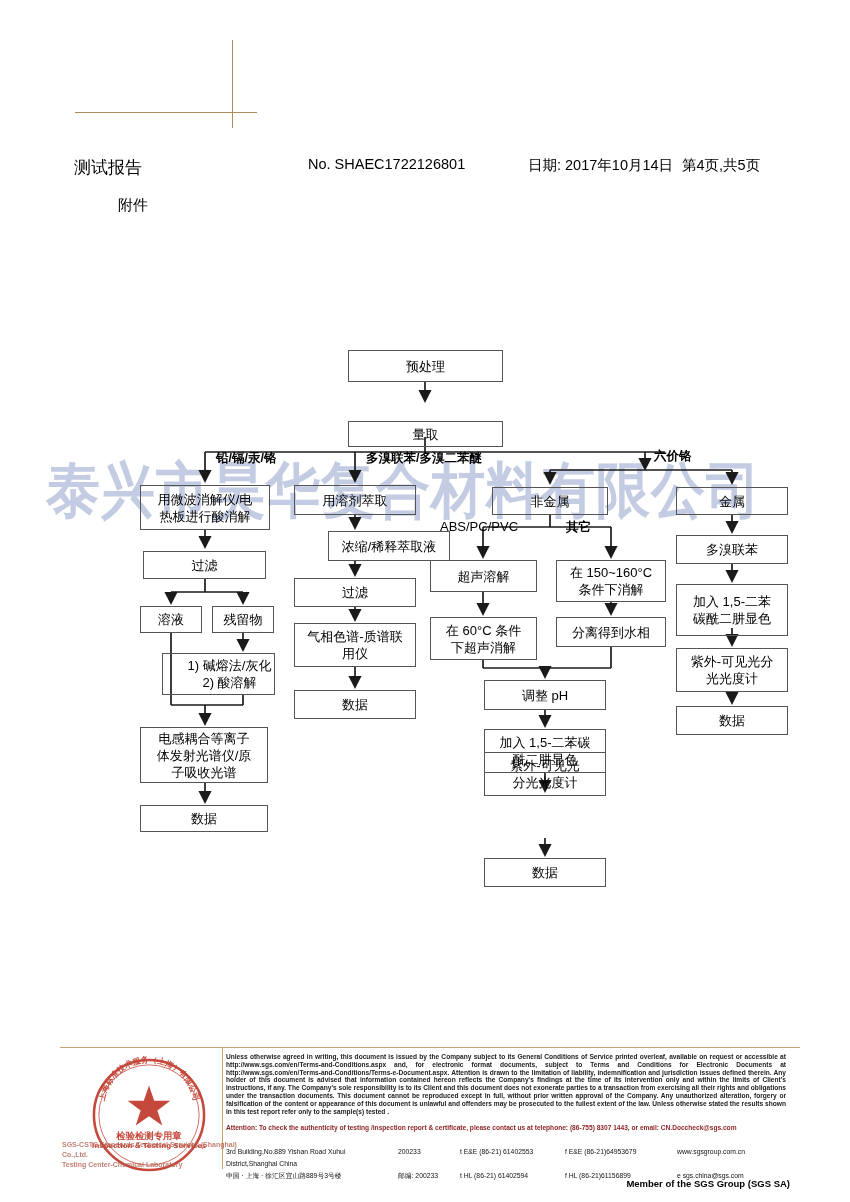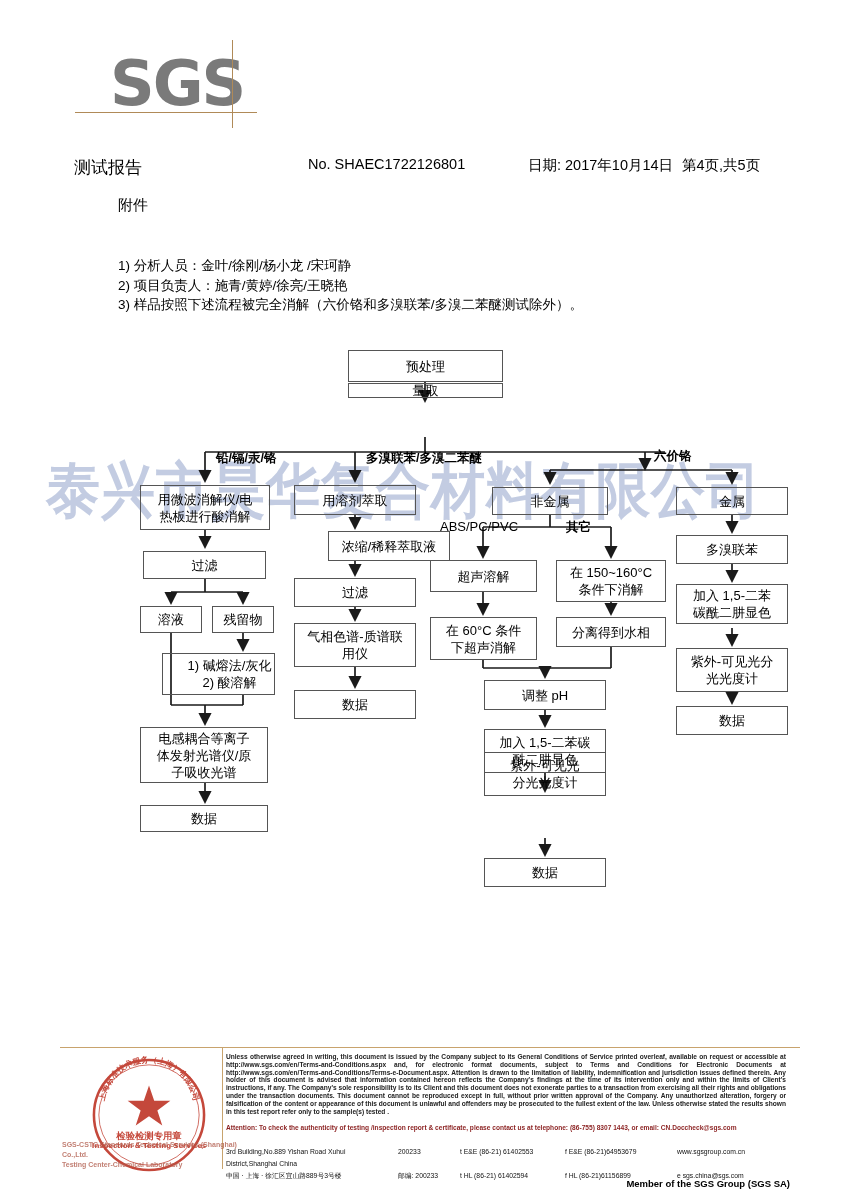--- a/index.html
+++ b/index.html
@@ -238,39 +238,31 @@
     opacity: .78;
   }
 </style>
 </head>
 <body>
 
 <div id="page">
 
   <div class="watermark">泰兴市昊华复合材料有限公司</div>
 
-  <div class="logo-wrap">
-    <div class="logo-text">SGS</div>
-  </div>
   <div class="logo-vline"></div>
   <div class="logo-hline"></div>
 
   <div class="hdr hdr-title">测试报告</div>
   <div class="hdr hdr-no">No. SHAEC1722126801</div>
   <div class="hdr hdr-date">日期: 2017年10月14日</div>
   <div class="hdr hdr-page">第4页,共5页</div>
 
   <div class="attach">附件</div>
 
 
-  <div class="notes">
-    <div>1) 分析人员：金叶/徐刚/杨小龙 /宋珂静</div>
-    <div>2) 项目负责人：施青/黄婷/徐亮/王晓艳</div>
-    <div>3) 样品按照下述流程被完全消解（六价铬和多溴联苯/多溴二苯醚测试除外）。</div>
-  </div>
 
   <svg id="flow" viewBox="0 0 850 1202">
     <defs>
       <marker id="ah" markerWidth="9" markerHeight="9" refX="5" refY="4" orient="auto">
         <path d="M0,0 L8,4 L0,8 z" fill="#1a1a1a"></path>
       </marker>
     </defs>
     <g stroke="#1a1a1a" stroke-width="1.7" fill="none">
 
       <line x1="425" y1="382" x2="425" y2="398" marker-end="url(#ah)"></line>
@@ -329,21 +321,21 @@
       <line x1="732" y1="564" x2="732" y2="578" marker-end="url(#ah)"></line>
       <line x1="732" y1="628" x2="732" y2="642" marker-end="url(#ah)"></line>
       <line x1="732" y1="692" x2="732" y2="700" marker-end="url(#ah)"></line>
     </g>
   </svg>
 
   <div id="nodes">
       <div class="node" style="left: 348px; top: 350px; width: 155px; height: 32px;">
         <span>预处理</span>
       </div>
-      <div class="node" style="left: 348px; top: 383px; width: 155px; height: 15px;">
+      <div class="node" style="left: 348px; top: 421px; width: 155px; height: 26px;">
         <span>量取</span>
       </div>
       <div class="node" style="left: 140px; top: 485px; width: 130px; height: 45px;">
         <span>用微波消解仪/电<br>热板进行酸消解</span>
       </div>
       <div class="node" style="left: 143px; top: 551px; width: 123px; height: 28px;">
         <span>过滤</span>
       </div>
       <div class="node" style="left: 140px; top: 606px; width: 62px; height: 27px;">
         <span>溶液</span>
@@ -401,21 +393,21 @@
       </div>
       <div class="node" style="left: 484px; top: 752px; width: 122px; height: 44px;">
         <span>紫外-可见光<br>分光光度计</span>
       </div>
       <div class="node" style="left: 484px; top: 858px; width: 122px; height: 29px;">
         <span>数据</span>
       </div>
       <div class="node" style="left: 676px; top: 535px; width: 112px; height: 29px;">
         <span>多溴联苯</span>
       </div>
-      <div class="node" style="left: 676px; top: 584px; width: 112px; height: 40px;">
+      <div class="node" style="left: 676px; top: 584px; width: 112px; height: 52px;">
         <span>加入 1,5-二苯<br>碳酰二肼显色</span>
       </div>
       <div class="node" style="left: 676px; top: 648px; width: 112px; height: 44px;">
         <span>紫外-可见光分<br>光光度计</span>
       </div>
       <div class="node" style="left: 676px; top: 706px; width: 112px; height: 29px;">
         <span>数据</span>
       </div>
       <div class="edge-label" style="left: 216px; top: 450px;">铅/镉/汞/铬</div>
       <div class="edge-label" style="left: 366px; top: 450px;">多溴联苯/多溴二苯醚</div>

